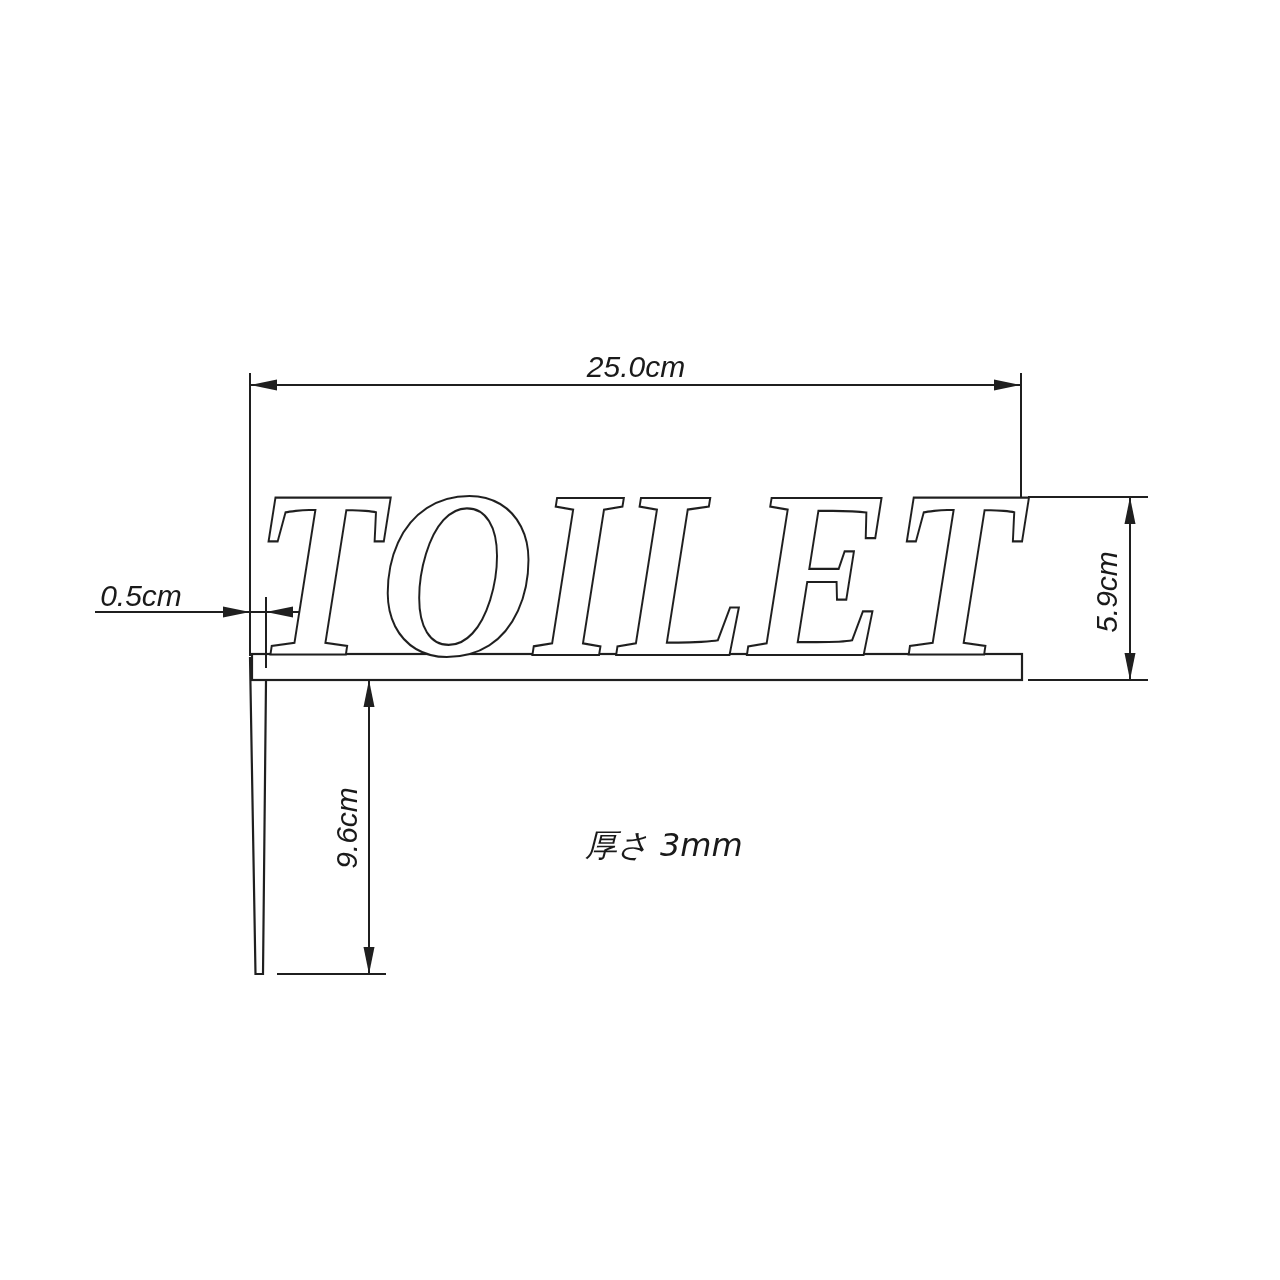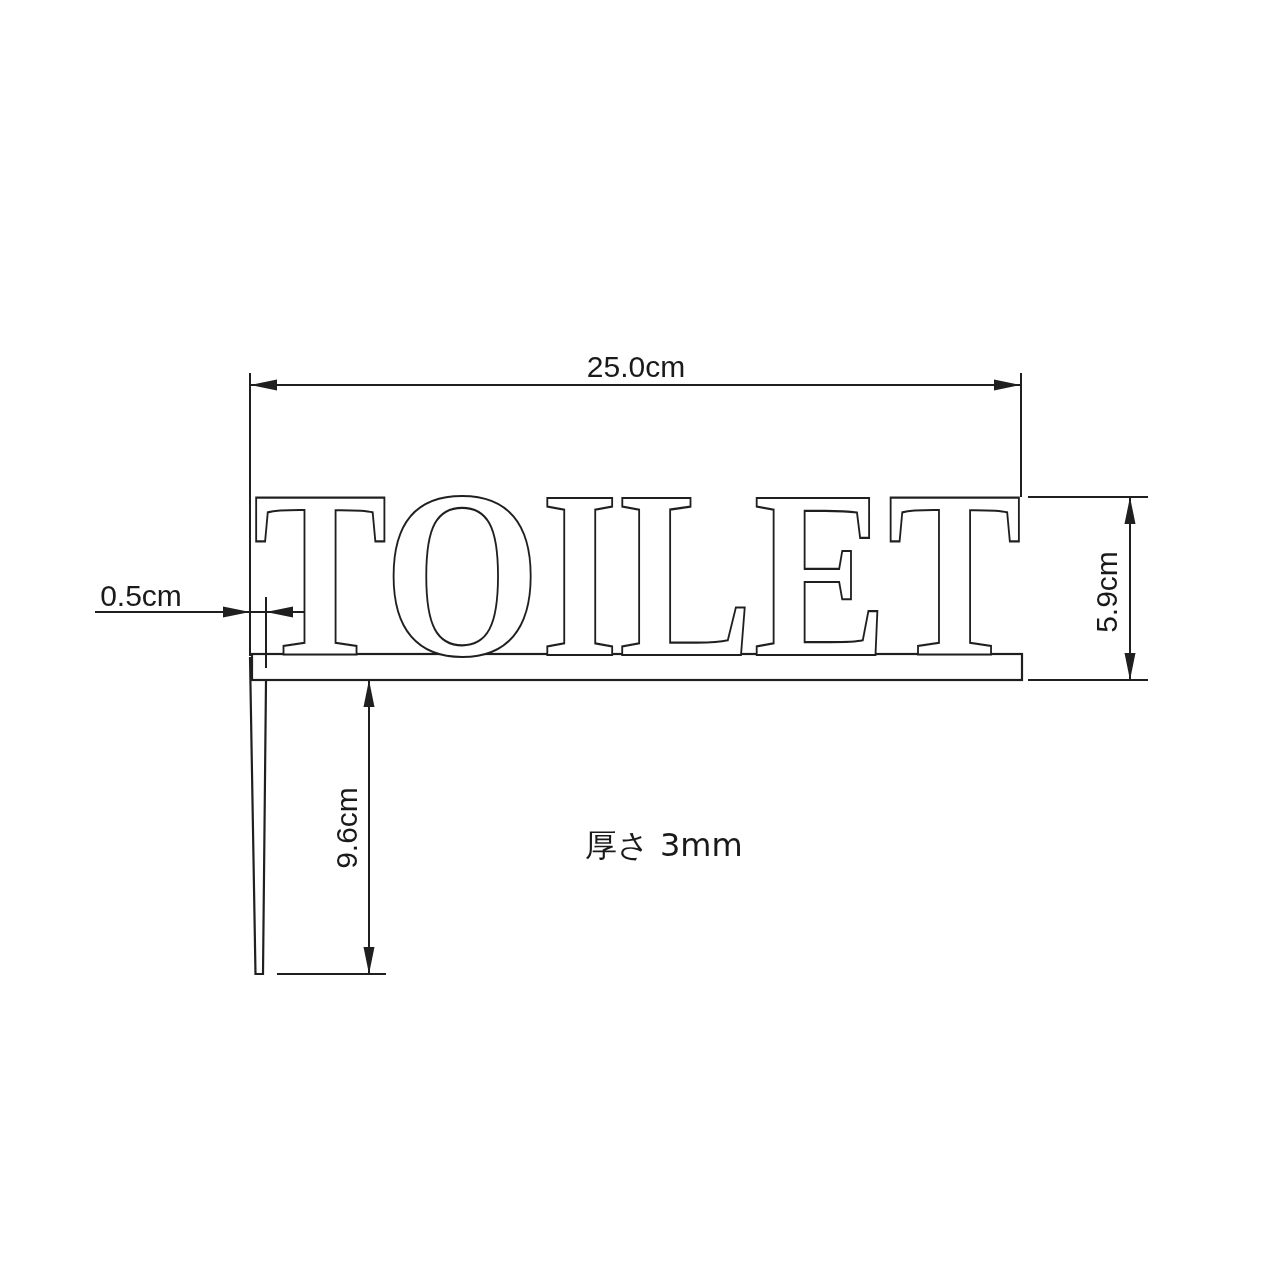--- a/index.html
+++ b/index.html
@@ -8,20 +8,21 @@
     background: #ffffff;
     width: 1280px;
     height: 1280px;
     overflow: hidden;
   }
   .canvas {
     position: relative;
     width: 1280px;
     height: 1280px;
     background: #ffffff;
+    font-style: italic;
   }
   svg { display: block; }
   .dim-label {
     font-family: "Liberation Sans", "DejaVu Sans", sans-serif;
     font-size: 30px;
     fill: #1a1a1a;
   }
   .note-label {
     font-family: "DejaVu Sans", "Liberation Sans", sans-serif;
     font-size: 32px;

